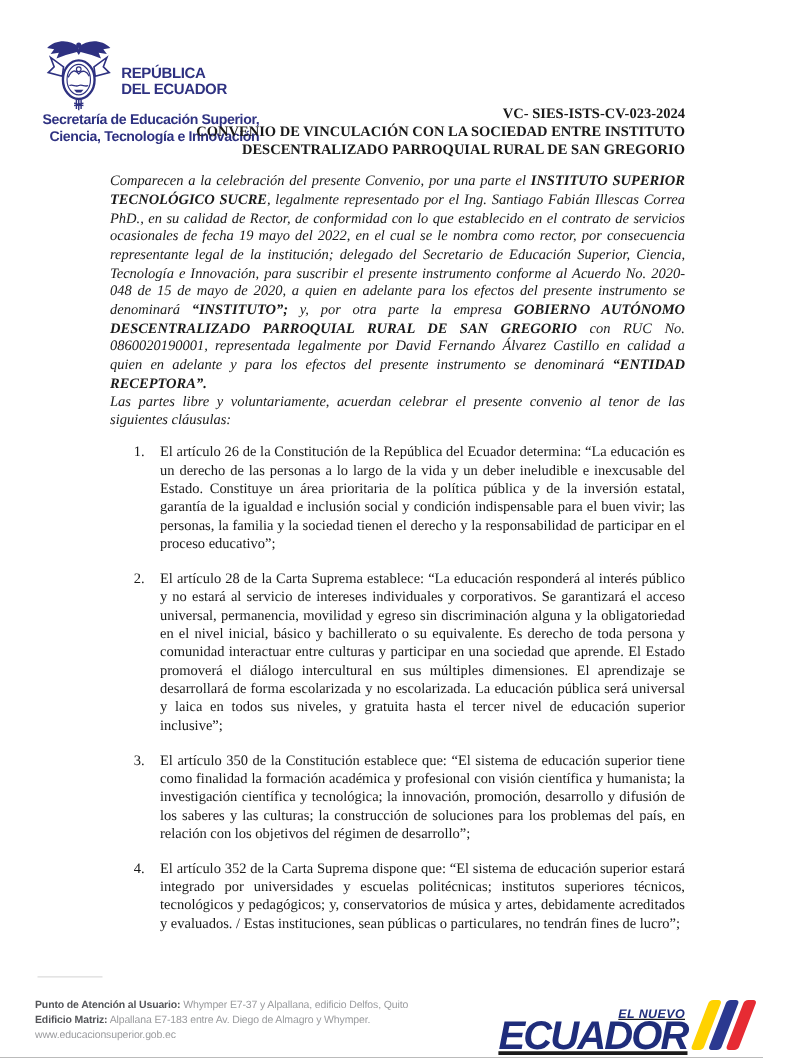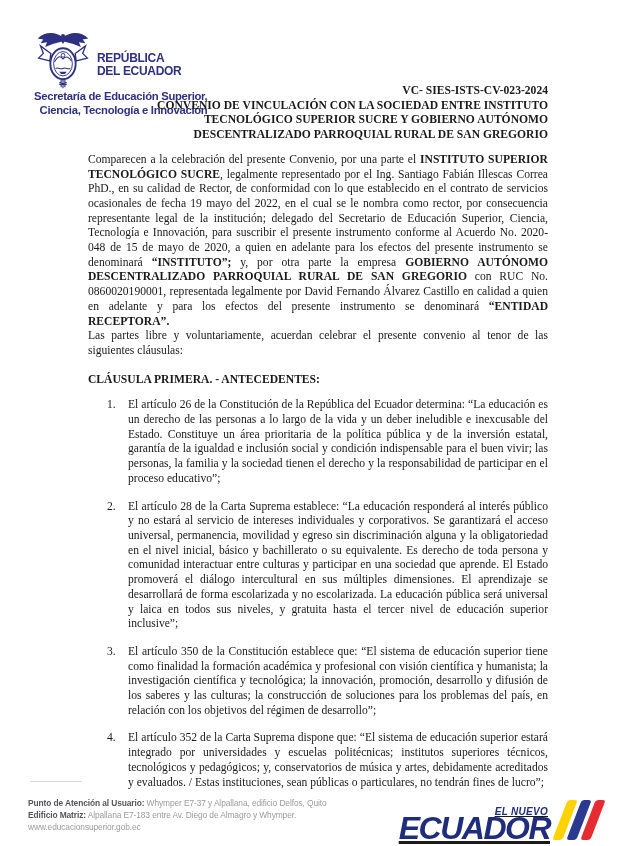--- a/index.html
+++ b/index.html
@@ -35,21 +35,21 @@
     font-size:11.3px; line-height:13.5px; letter-spacing:-0.3px;
     text-align:right; 
   }
 
   
   .content {
     position:absolute; left:88px; top:84px; width:460px;
     font-size:11.6px; line-height:14.7px;
   }
   .title-block { text-align:right; font-weight:bold; }
-  .para { text-align:justify; }
+  .para { text-align:justify;font-style:italic; }
   .para-first { margin-top:10px; }
   .clause-heading { font-weight:bold; margin-top:14px; }
   .items { margin-top:11px; }
   .item { display:flex; margin-bottom:13px; }
   .item .marker { flex:0 0 40px; padding-left:19px; }
   .item .item-text { flex:1; text-align:justify; }
 
   
   .footer-mark {
     position:absolute; left:30px; top:781px;
@@ -112,29 +112,27 @@
     <div class="secretariat">
       <div>Secretaría de Educación Superior,</div>
       <div>Ciencia, Tecnología e Innovación</div>
     </div>
   </div>
 
   <div class="content">
     <div class="title-block">
       <div>VC- SIES-ISTS-CV-023-2024</div>
       <div>CONVENIO DE VINCULACIÓN CON LA SOCIEDAD ENTRE INSTITUTO</div>
-      <div>TECNOLÓGICO SUPERIOR SUCRE Y GOBIERNO AUTÓNOMO</div>
       <div>DESCENTRALIZADO PARROQUIAL RURAL DE SAN GREGORIO</div>
     </div>
 
     <div class="para para-first"><span>Comparecen a la celebración del presente Convenio, por una parte el </span><span class="b">INSTITUTO SUPERIOR TECNOLÓGICO SUCRE</span><span>, legalmente representado por el Ing. Santiago Fabián Illescas Correa PhD., en su calidad de Rector, de conformidad con lo que establecido en el contrato de servicios ocasionales de fecha 19 mayo del 2022, en el cual se le nombra como rector, por consecuencia representante legal de la institución; delegado del Secretario de Educación Superior, Ciencia, Tecnología e Innovación, para suscribir el presente instrumento conforme al Acuerdo No. 2020-048 de 15 de mayo de 2020, a quien en adelante para los efectos del presente instrumento se denominará </span><span class="b">“INSTITUTO”;</span><span> y, por otra parte la empresa </span><span class="b">GOBIERNO AUTÓNOMO DESCENTRALIZADO PARROQUIAL RURAL DE SAN GREGORIO</span><span> con RUC No. 0860020190001, representada legalmente por David Fernando Álvarez Castillo en calidad a quien en adelante y para los efectos del presente instrumento se denominará </span><span class="b">“ENTIDAD RECEPTORA”.</span></div>
 
     <div class="para">Las partes libre y voluntariamente, acuerdan celebrar el presente convenio al tenor de las siguientes cláusulas:</div>
 
-    <div class="clause-heading">CLÁUSULA PRIMERA. - ANTECEDENTES:</div>
 
     <div class="items">
       <div class="item">
         <span class="marker"><span>1.</span></span>
         <span class="item-text"><span>El artículo 26 de la Constitución de la República del Ecuador determina: </span><span class="i">“La educación es un derecho de las personas a lo largo de la vida y un deber ineludible e inexcusable del Estado. Constituye un área prioritaria de la política pública y de la inversión estatal, garantía de la igualdad e inclusión social y condición indispensable para el buen vivir; las personas, la familia y la sociedad tienen el derecho y la responsabilidad de participar en el proceso educativo”</span><span>;</span></span>
       </div>
       <div class="item">
         <span class="marker"><span class="i">2.</span></span>
         <span class="item-text"><span>El artículo 28 de la Carta Suprema establece: </span><span class="i">“La educación responderá al interés público y no estará al servicio de intereses individuales y corporativos. Se garantizará el acceso universal, permanencia, movilidad y egreso sin discriminación alguna y la obligatoriedad en el nivel inicial, básico y bachillerato o su equivalente. Es derecho de toda persona y comunidad interactuar entre culturas y participar en una sociedad que aprende. El Estado promoverá el diálogo intercultural en sus múltiples dimensiones. El aprendizaje se desarrollará de forma escolarizada y no escolarizada. La educación pública será universal y laica en todos sus niveles, y gratuita hasta el tercer nivel de educación superior inclusive”</span><span>;</span></span>
       </div>

